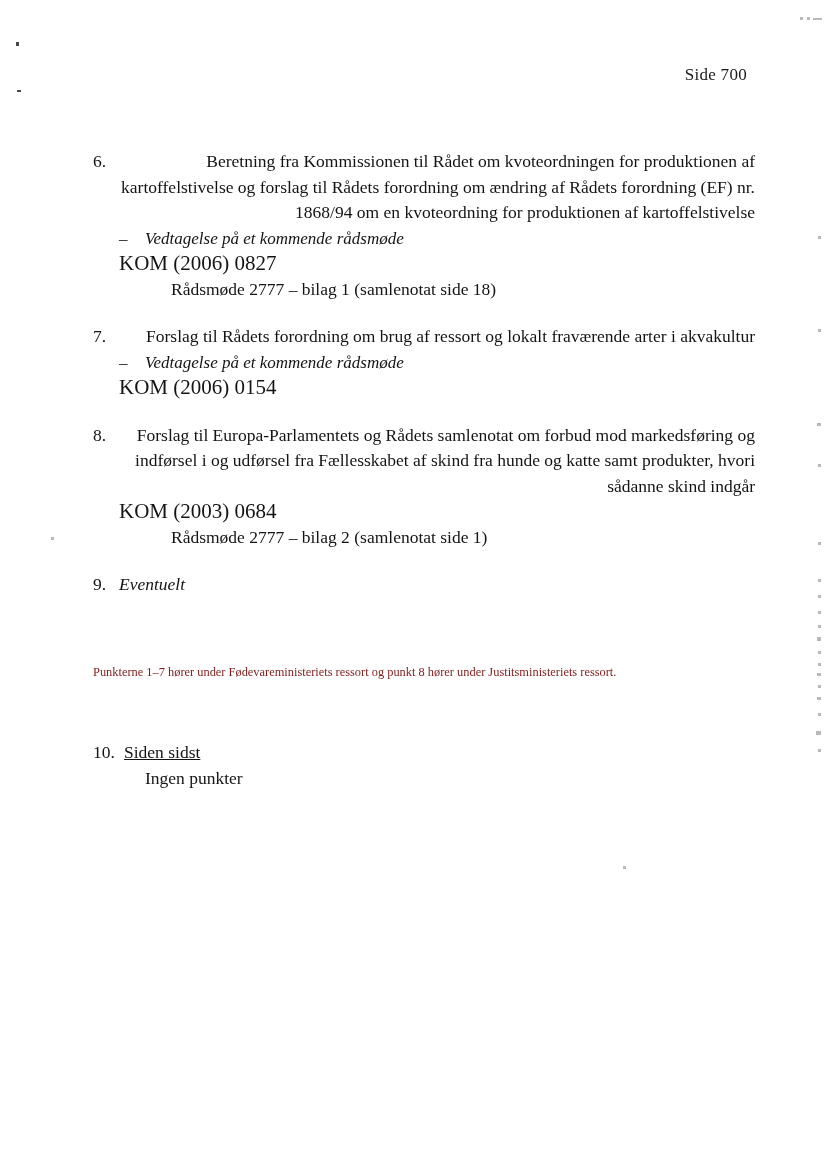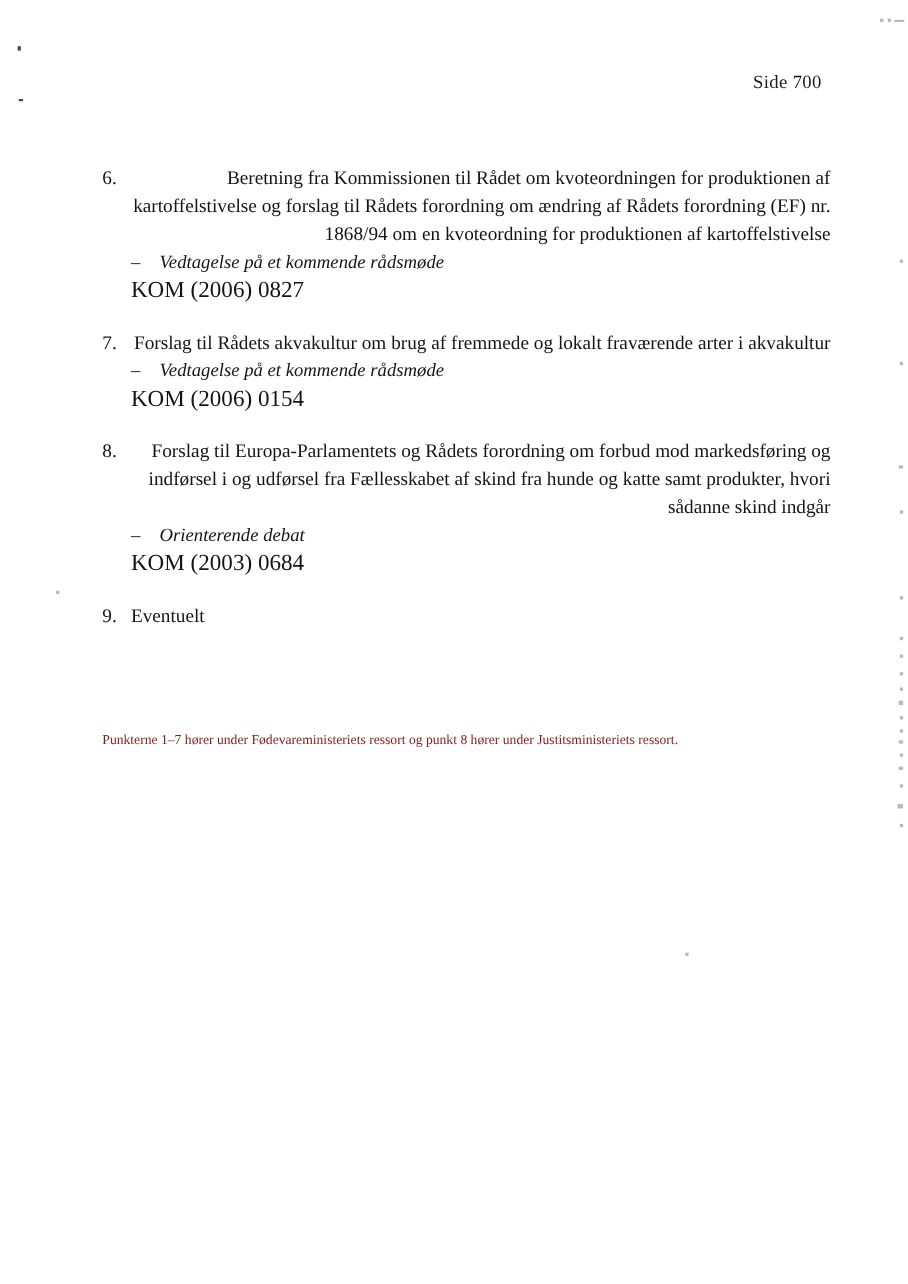--- a/index.html
+++ b/index.html
@@ -88,20 +88,21 @@
   .simple-line {
     position: relative;
     font-size: 17.5px;
     line-height: 25.5px;
   }
   .simple-line .item-num {
     line-height: 25.5px;
   }
   .simple-line .simple-text {
     margin-left: 26px;
+    font-style: italic;
   }
 
   
   .footnote {
     position: absolute;
     left: 93px;
     top: 651px;
     width: 665px;
     font-size: 12.4px;
     line-height: 17px;
@@ -154,50 +155,58 @@
   <div class="page-header">Side 700</div>
 
   <div class="content">
 
     <div class="agenda-item">
       <span class="item-num">6.</span>
       <div class="item-body">
         <p class="item-title">Beretning fra Kommissionen til Rådet om kvoteordningen for produktionen af kartoffelstivelse og forslag til Rådets forordning om ændring af Rådets forordning (EF) nr. 1868/94 om en kvoteordning for produktionen af kartoffelstivelse</p>
         <p class="item-sub"><span class="dash">–</span><span>Vedtagelse på et kommende rådsmøde</span></p>
         <p class="item-kom">KOM (2006) 0827</p>
+        <p class="item-ref">Rådsmøde 2777 – bilag 1 (samlenotat side 18)</p>
       </div>
     </div>
 
     <div class="agenda-item">
       <span class="item-num">7.</span>
       <div class="item-body">
-        <p class="item-title">Forslag til Rådets akvakultur om brug af fremmede og lokalt fraværende arter i akvakultur</p>
+        <p class="item-title">Forslag til Rådets forordning om brug af ressort og lokalt fraværende arter i akvakultur</p>
         <p class="item-sub"><span class="dash">–</span><span>Vedtagelse på et kommende rådsmøde</span></p>
         <p class="item-kom">KOM (2006) 0154</p>
       </div>
     </div>
 
     <div class="agenda-item">
       <span class="item-num">8.</span>
       <div class="item-body">
-        <p class="item-title">Forslag til Europa-Parlamentets og Rådets forordning om forbud mod markedsføring og indførsel i og udførsel fra Fællesskabet af skind fra hunde og katte samt produkter, hvori sådanne skind indgår</p>
-        <p class="item-sub"><span class="dash">–</span><span>Orienterende debat</span></p>
+        <p class="item-title">Forslag til Europa-Parlamentets og Rådets samlenotat om forbud mod markedsføring og indførsel i og udførsel fra Fællesskabet af skind fra hunde og katte samt produkter, hvori sådanne skind indgår</p>
         <p class="item-kom">KOM (2003) 0684</p>
+        <p class="item-ref">Rådsmøde 2777 – bilag 2 (samlenotat side 1)</p>
       </div>
     </div>
 
     <div class="simple-line">
       <span class="item-num">9.</span>
       <span class="simple-text">Eventuelt</span>
     </div>
 
   </div>
 
   <div class="footnote">Punkterne 1–7 hører under Fødevareministeriets ressort og punkt 8 hører under Justitsministeriets ressort.</div>
 
+  <div class="last-block">
+    <div class="row">
+      <span class="last-num">10.</span>
+      <span class="last-title">Siden sidst</span>
+    </div>
+    <div class="last-sub">Ingen punkter</div>
+  </div>
 
   <div class="speck dark" style="left:16px;  top:29px;  width:3px; height:4px;"></div>
   <div class="speck dark" style="left:17px;  top:77px;  width:4px; height:2px;"></div>
   <div class="speck faint" style="left:51px;  top:524px; width:3px; height:3px;"></div>
   <div class="speck faint" style="left:623px; top:853px; width:3px; height:3px;"></div>
 
   <div class="speck faint" style="left:800px; top:4px;   width:3px; height:3px;"></div>
   <div class="speck faint" style="left:807px; top:4px;   width:3px; height:3px;"></div>
   <div class="speck faint" style="left:813px; top:5px;   width:9px; height:2px;"></div>
 

